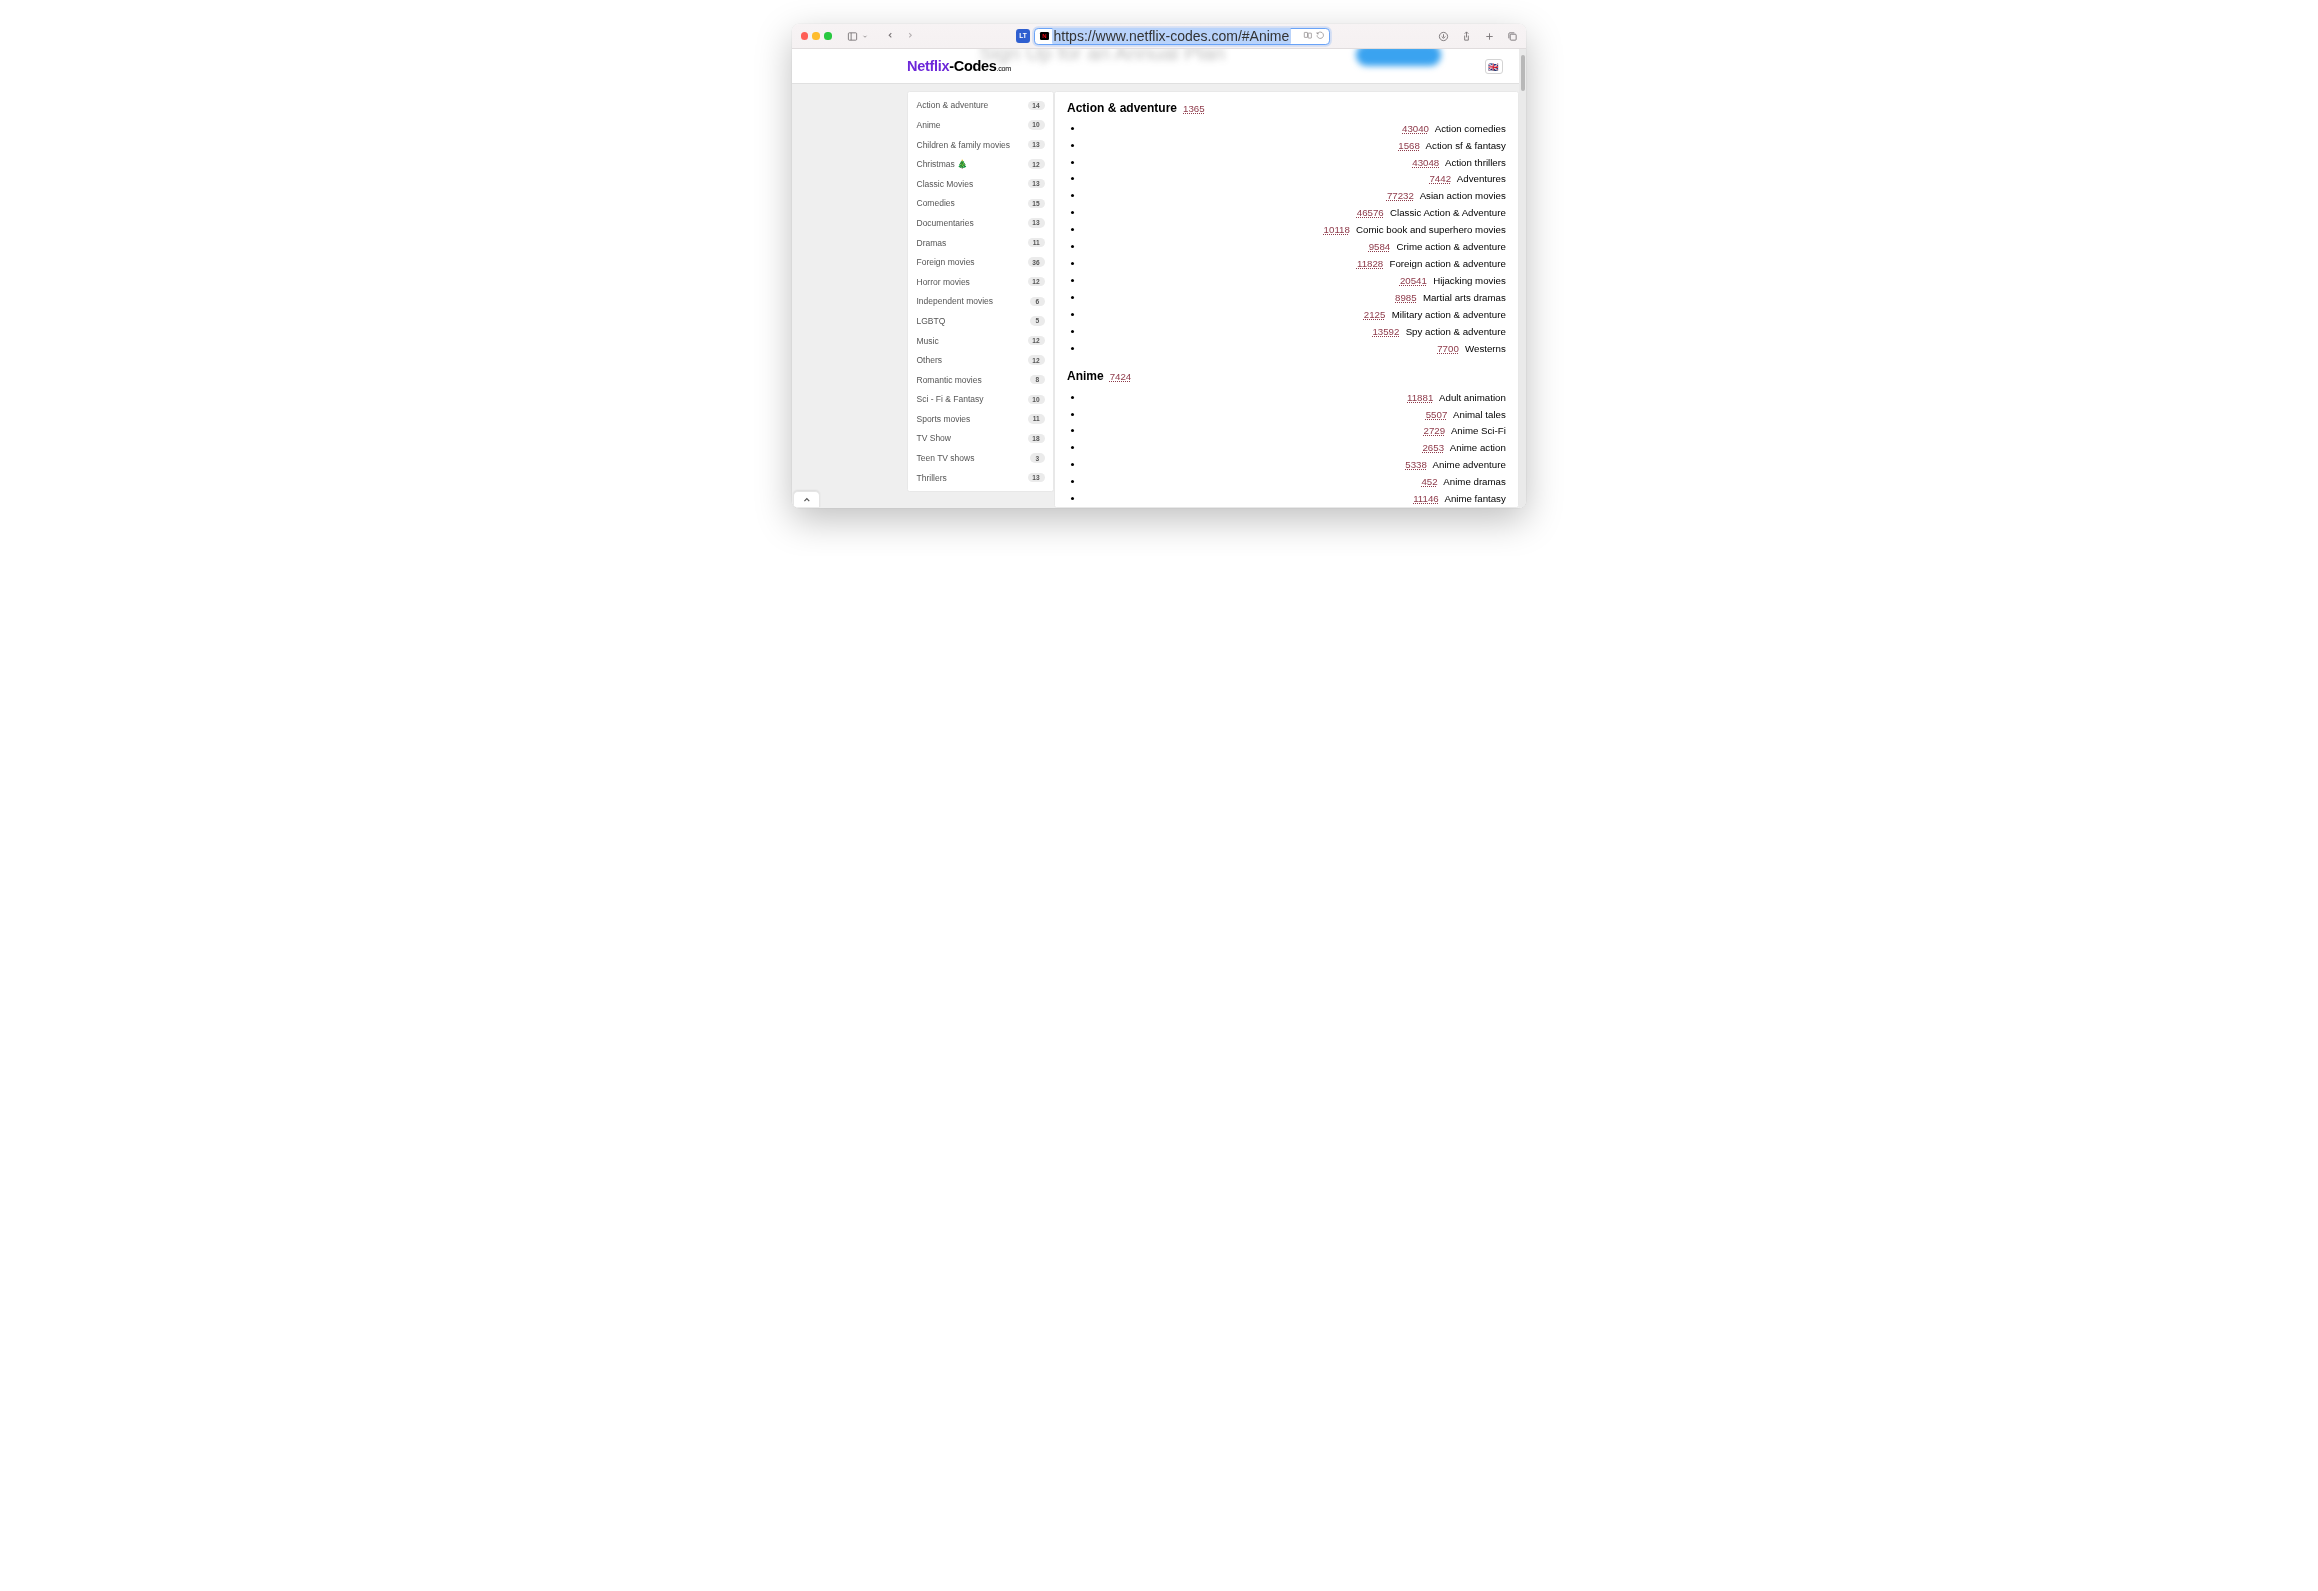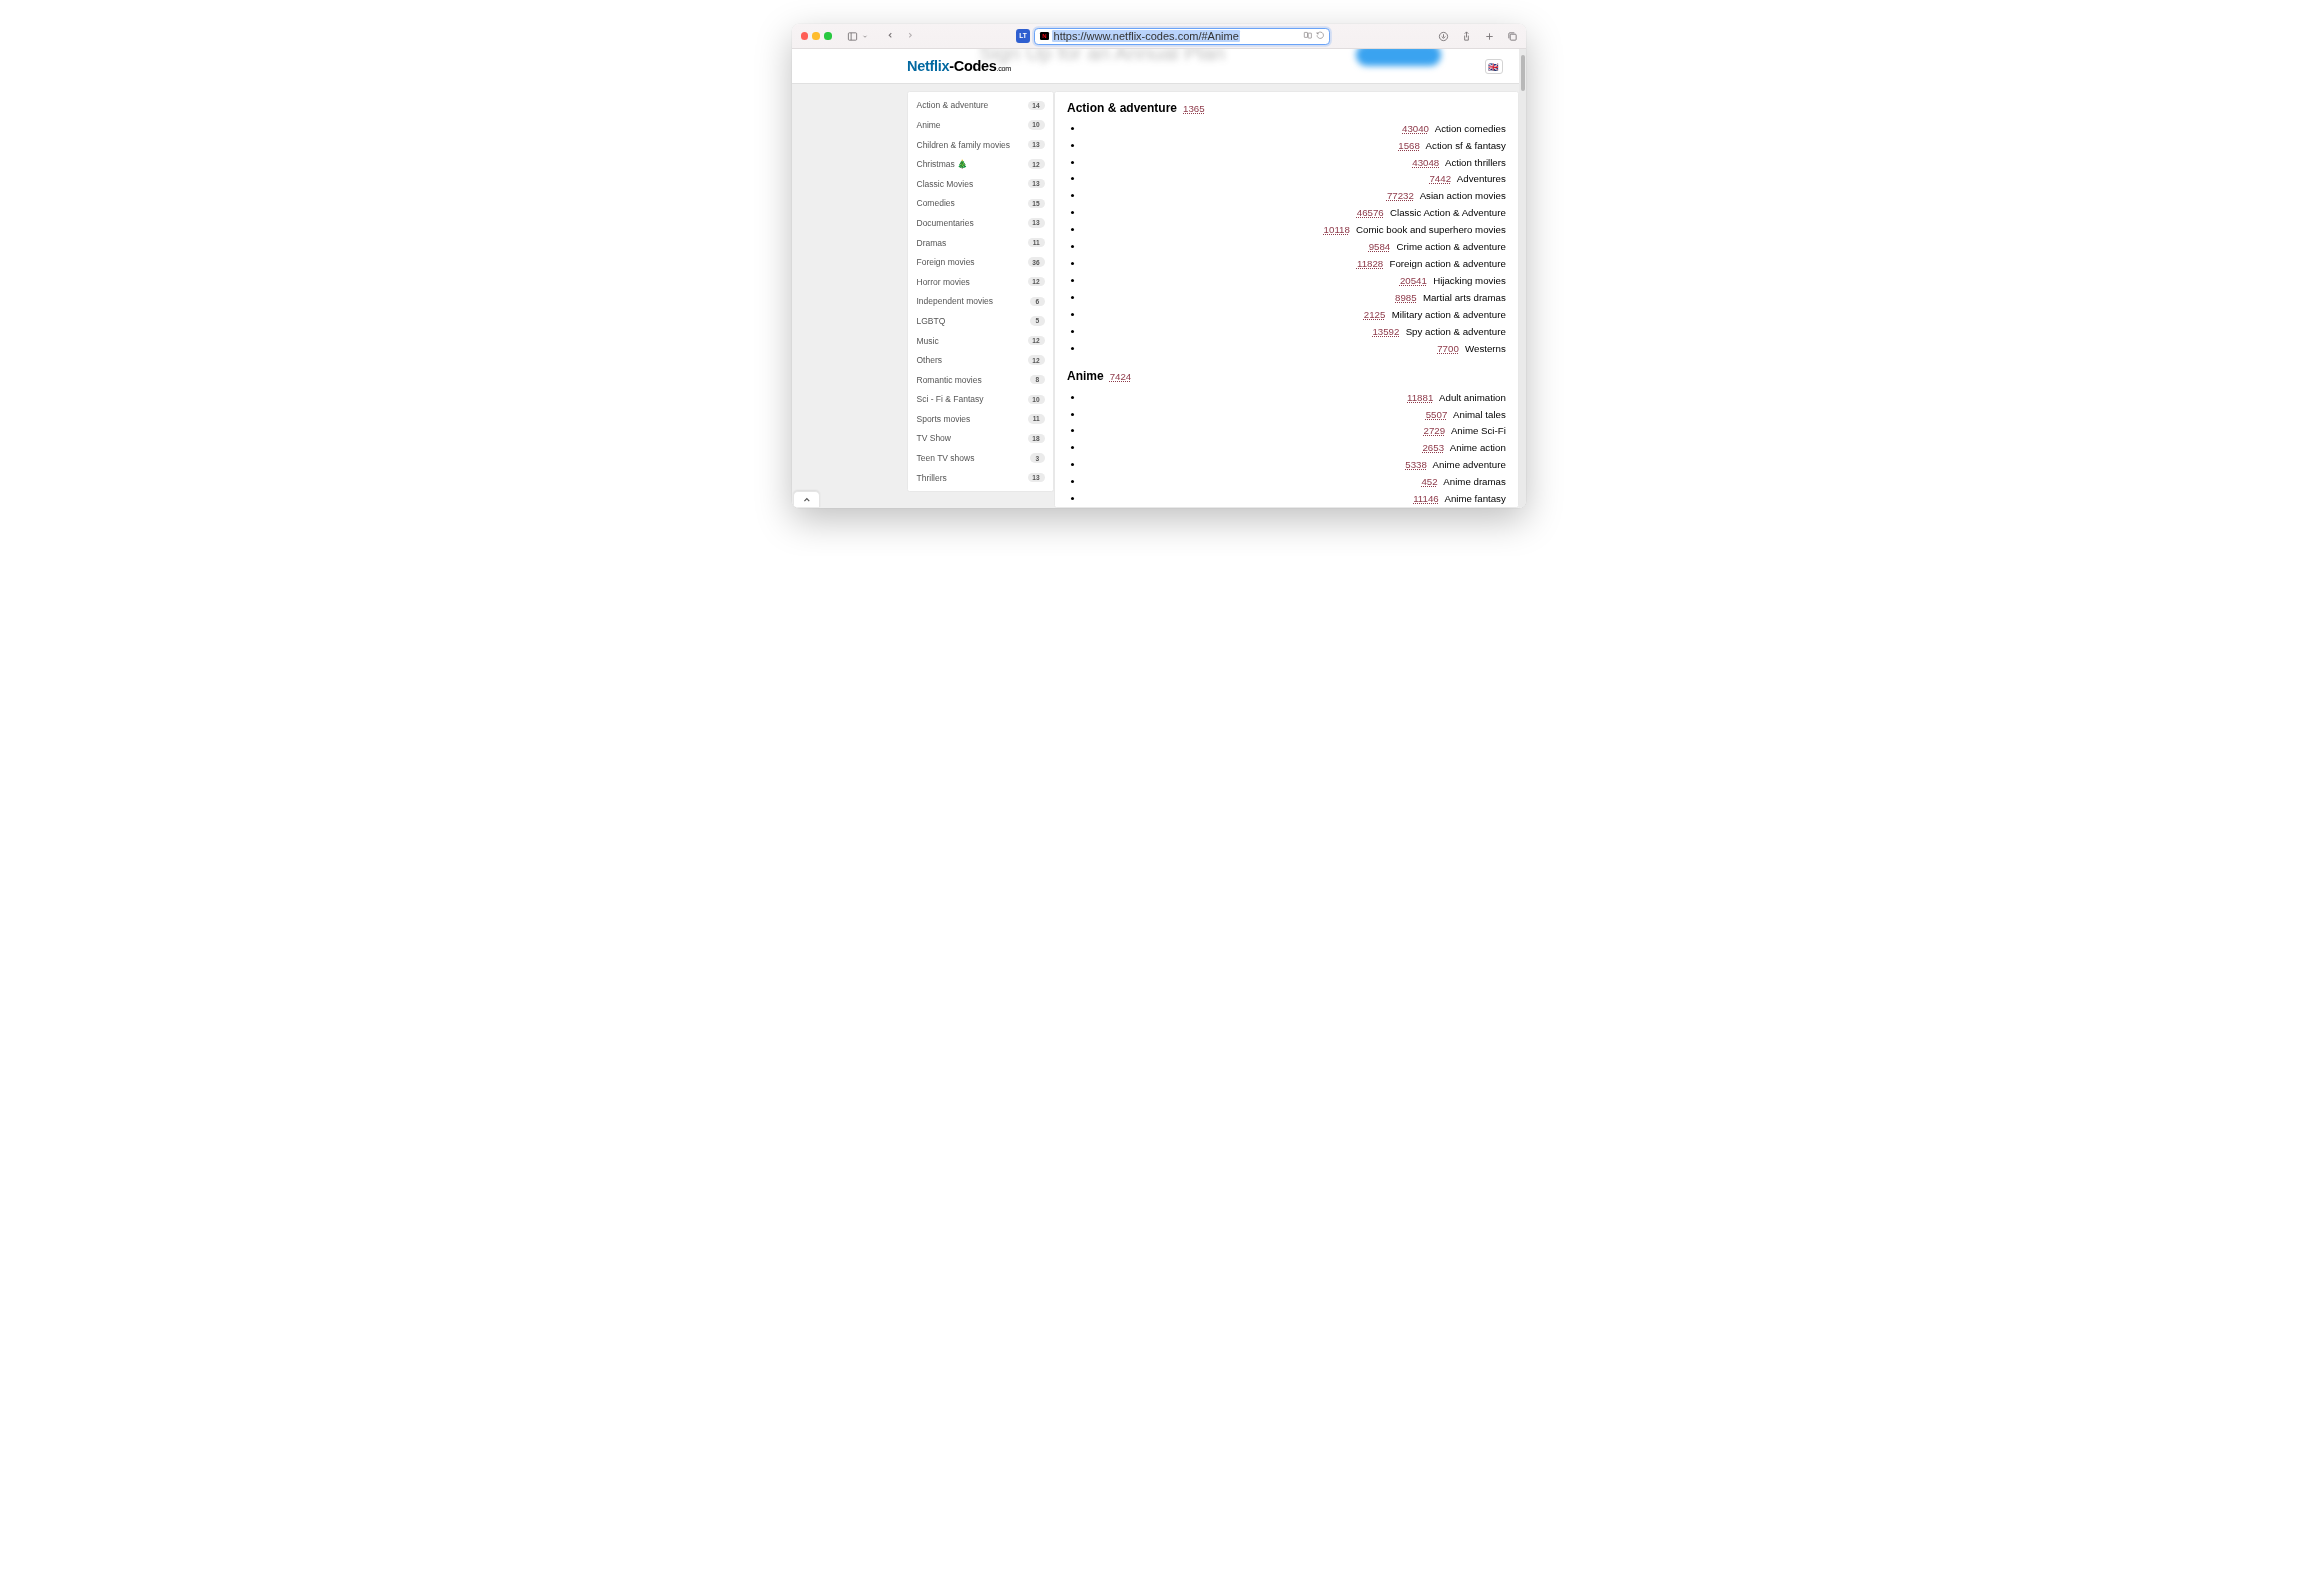--- a/index.html
+++ b/index.html
@@ -50,38 +50,38 @@
     color: #fff; font-size: 6.6px; font-weight: 700; display:flex; align-items:center; justify-content:center;
   }
   .addr {
     width: 296px; height: 17px; border-radius: 4.2px;
     background: #fff;
     border: 1.2px solid #6aa3f7;
     box-shadow: 0 0 0 1.8px rgba(106,163,247,0.25);
     display: flex; align-items: center; padding: 0 4.8px; gap: 3.6px;
   }
   .favicon { width: 8.5px; height: 8.5px; background:#000; color:#e50914; font-weight:900; font-size:6px; display:flex; align-items:center; justify-content:center; border-radius:1.2px;}
-  .url-text { font-size: 11px; color: #333; background: #b9d3fb; padding: 0 1.2px; border-radius: 1.2px; }
+  .url-text { font-size: 14px; color: #333; background: #b9d3fb; padding: 0 1.2px; border-radius: 1.2px; }
   .addr-spacer { flex: 1; }
   .addr-icon { color: #8a8587; }
   .right-icons { display:flex; gap: 12px; margin-left: 4.8px; }
   .right-icons .tb-icon { color: #7a7577; }
 
   
   .viewport { flex: 1; display: flex; background: #efefef; overflow: hidden; position: relative; }
   .page-scroll { flex:1; overflow:hidden; position:relative; }
   .page { position:absolute; inset:0; background:#efefef; }
 
   .header-bar {
     position: absolute; top:0; left:0; right:7.2px; height:35px;
     background: #fff; border-bottom:0.6px solid #e0e0e0;
     display:flex; align-items:center; padding: 0 12px 0 115px;
   }
   .logo { font-size: 14.5px; font-weight: 400; color:#000; letter-spacing:-0.3px;}
-  .logo .nf { color:#0369a1; font-weight:800; }
+  .logo .nf { color:#6d28d9; font-weight:800; }
   .logo .hy { font-weight:800; }
   .logo .cod { font-weight:800; }
   .logo .com { font-size:7.2px; font-weight:400; color:#000; }
   .blur-ad {
     position:absolute; left:187px; top:-8.5px; width:374px; height:31px;
     color:rgba(60,60,60,0.35); font-size:20.5px; font-weight:500;
     filter: blur(3px); white-space:nowrap; pointer-events:none;
   }
   .blur-btn {
     position:absolute; right:78px; top:-4.8px; width:85px; height:22px;

